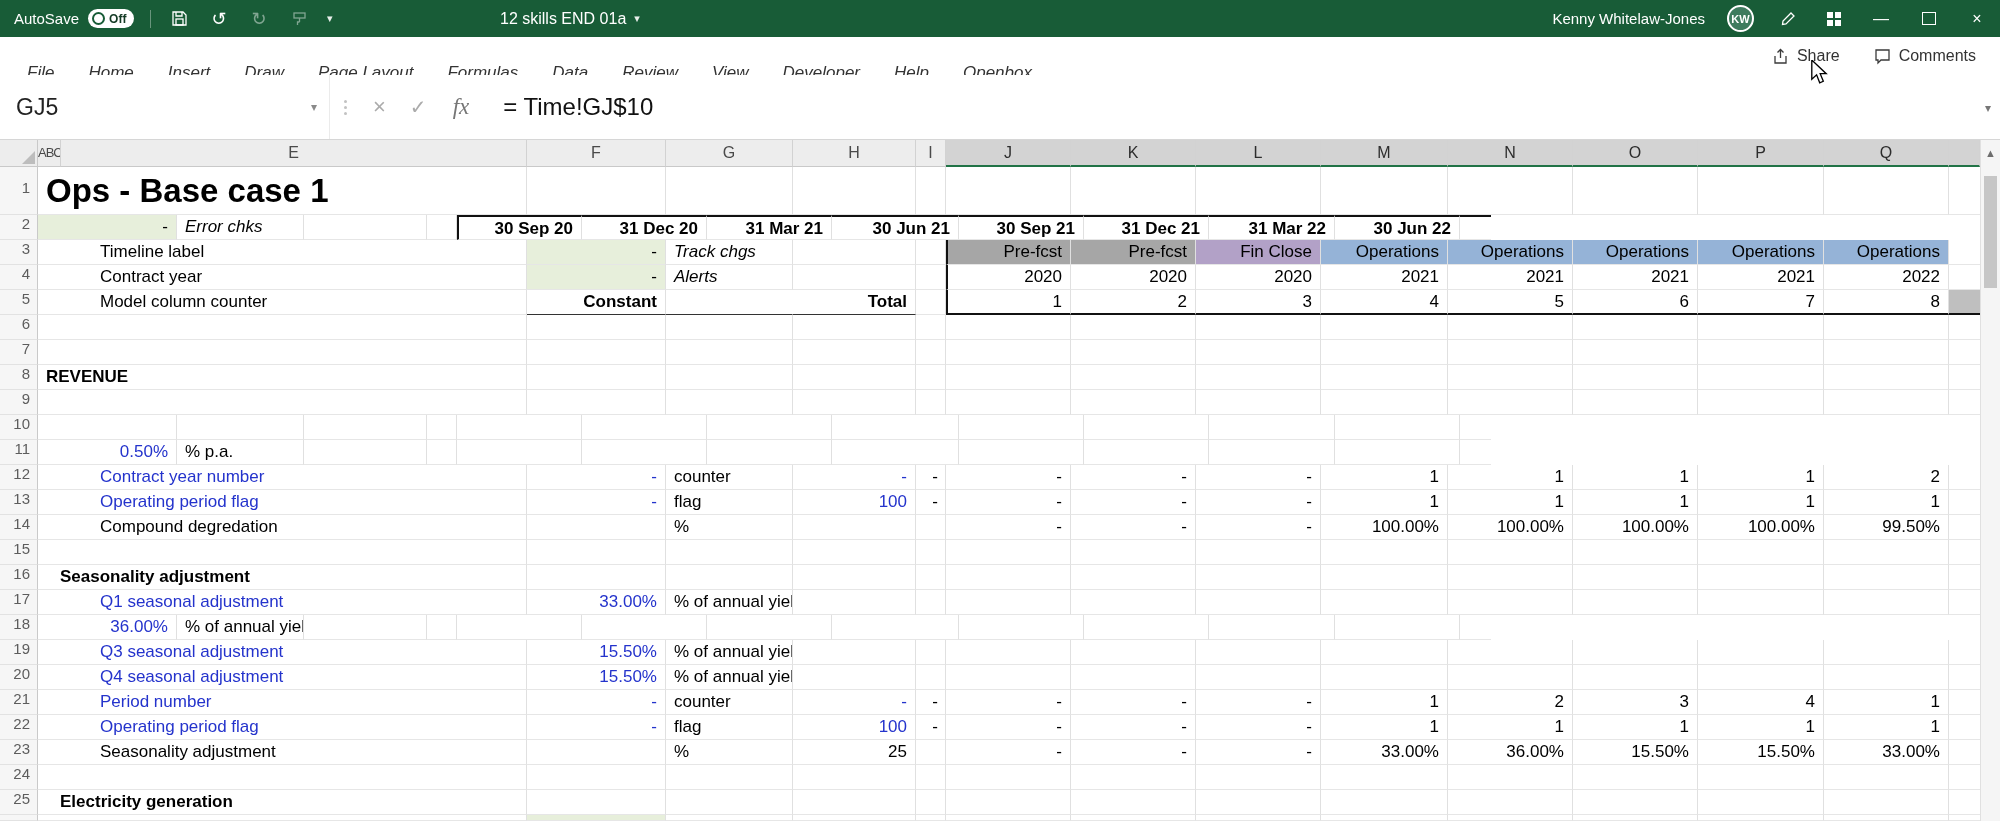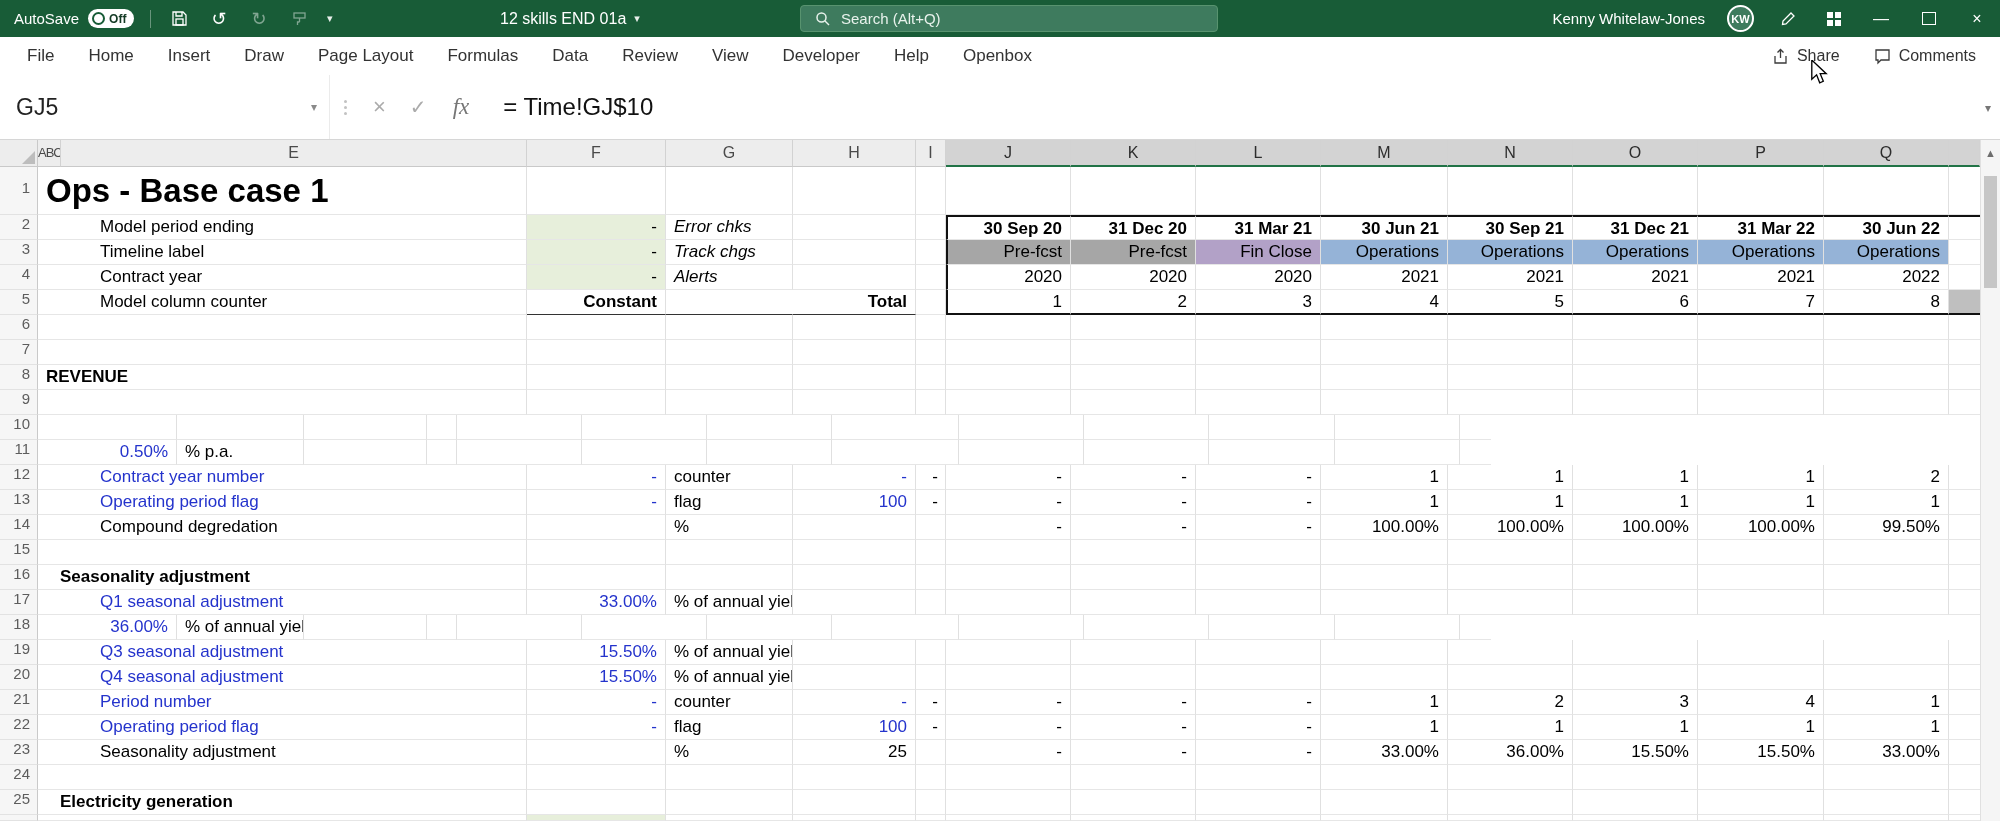--- a/index.html
+++ b/index.html
@@ -25,21 +25,21 @@
   .tb-right{position:absolute;right:10px;top:0;height:37px;display:flex;align-items:center;gap:22px;font-size:15px;}
   .avatar{width:27px;height:27px;border-radius:50%;border:2px solid #fff;background:#3E7B5E;display:flex;
           align-items:center;justify-content:center;font-size:11px;font-weight:bold;box-sizing:border-box;}
   .winbtn{width:26px;display:flex;align-items:center;justify-content:center;font-size:16px;}
   .maxbox{width:12px;height:11px;border:1.5px solid #fff;display:inline-block;}
 
   
   .ribbonbar{position:absolute;top:37px;left:0;width:2000px;height:38px;background:#fff;
              border-bottom:1px solid #ECECEC;}
   .rtabs{display:flex;padding-left:10px;}
-  .rtab{padding:0 17px;font-size:17px;color:#333;line-height:38px;white-space:nowrap;}
+  .rtab{padding:17px 17px;font-size:17px;color:#333;line-height:38px;white-space:nowrap;font-style:italic;}
   .ribbon-right{position:absolute;right:24px;top:0;height:38px;display:flex;gap:34px;align-items:center;
                 font-size:16px;color:#333;}
   .rr-btn{display:flex;align-items:center;gap:8px;}
 
   
   .fbar{position:absolute;top:75px;left:0;width:2000px;height:65px;background:#fff;
         border-bottom:1px solid #D6D6D6;display:flex;align-items:center;box-sizing:border-box;}
   .namebox{width:330px;height:100%;display:flex;align-items:center;padding-left:16px;font-size:23px;color:#222;
            position:relative;border-right:1px solid #EBEBEB;box-sizing:border-box;}
   .nb-caret{position:absolute;right:12px;color:#8a8a8a;font-size:12px;}
@@ -133,27 +133,20 @@
         </svg>
       </span>
       <span class="tb-caret">▾</span>
     </div>
 
     <div class="tb-title">
       <span>12 skills END 01a</span>
       <span class="tb-caret">▾</span>
     </div>
 
-    <div class="tb-search">
-      <svg width="15" height="15" viewBox="0 0 15 15" fill="none" stroke="#E8F2EC" stroke-width="1.5">
-        <circle cx="6.5" cy="6.5" r="4.5"></circle>
-          <path d="M10 10 L14 14"></path>
-      </svg>
-      <span>Search (Alt+Q)</span>
-    </div>
 
     <div class="tb-right">
       <span>Kenny Whitelaw-Jones</span>
       <span class="avatar">KW</span>
       <span class="tb-ic">
         <svg width="16" height="16" viewBox="0 0 16 16" fill="none" stroke="#fff" stroke-width="1.3">
           <path d="M11 2 L14 5 L6 13 L2.5 13.5 L3 10 Z"></path>
         </svg>
       </span>
       <span class="tb-ic">
@@ -255,21 +248,20 @@
           <div class="cell c-L" style="width: 125px;"></div>
           <div class="cell c-M" style="width: 127px;"></div>
           <div class="cell c-N" style="width: 125px;"></div>
           <div class="cell c-O" style="width: 125px;"></div>
           <div class="cell c-P" style="width: 126px;"></div>
           <div class="cell c-Q" style="width: 125px;"></div>
           <div class="cell c-R" style="width: 31px;"></div>
         </div>
         <div class="grow" style="height: 25px; line-height: 24px;">
           <div class="cell rnum">2</div>
-          <div class="cell clabel lbl">Model period ending</div>
           <div class="cell c-F green" style="width: 139px;">-</div>
           <div class="cell c-G it" style="width: 127px;">Error chks</div>
           <div class="cell c-H" style="width: 123px;"></div>
           <div class="cell c-I" style="width: 30px;"></div>
           <div class="cell c-J b tlT tlL" style="width: 125px;">30 Sep 20</div>
           <div class="cell c-K b tlT" style="width: 125px;">31 Dec 20</div>
           <div class="cell c-L b tlT" style="width: 125px;">31 Mar 21</div>
           <div class="cell c-M b tlT" style="width: 127px;">30 Jun 21</div>
           <div class="cell c-N b tlT" style="width: 125px;">30 Sep 21</div>
           <div class="cell c-O b tlT" style="width: 125px;">31 Dec 21</div>

